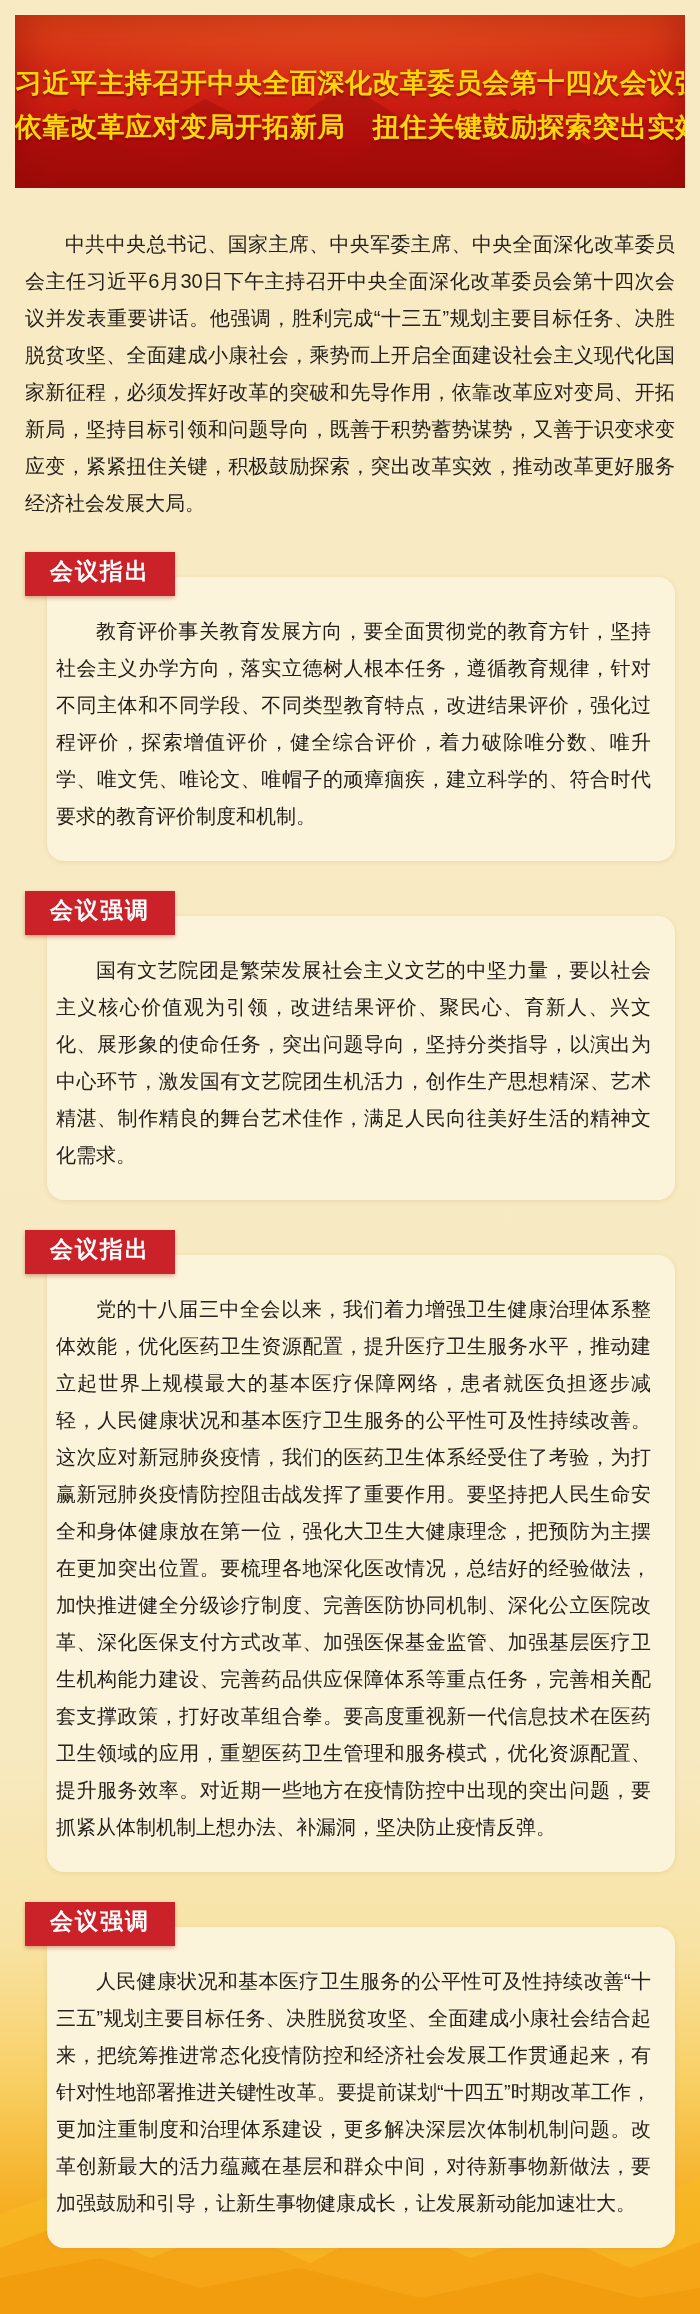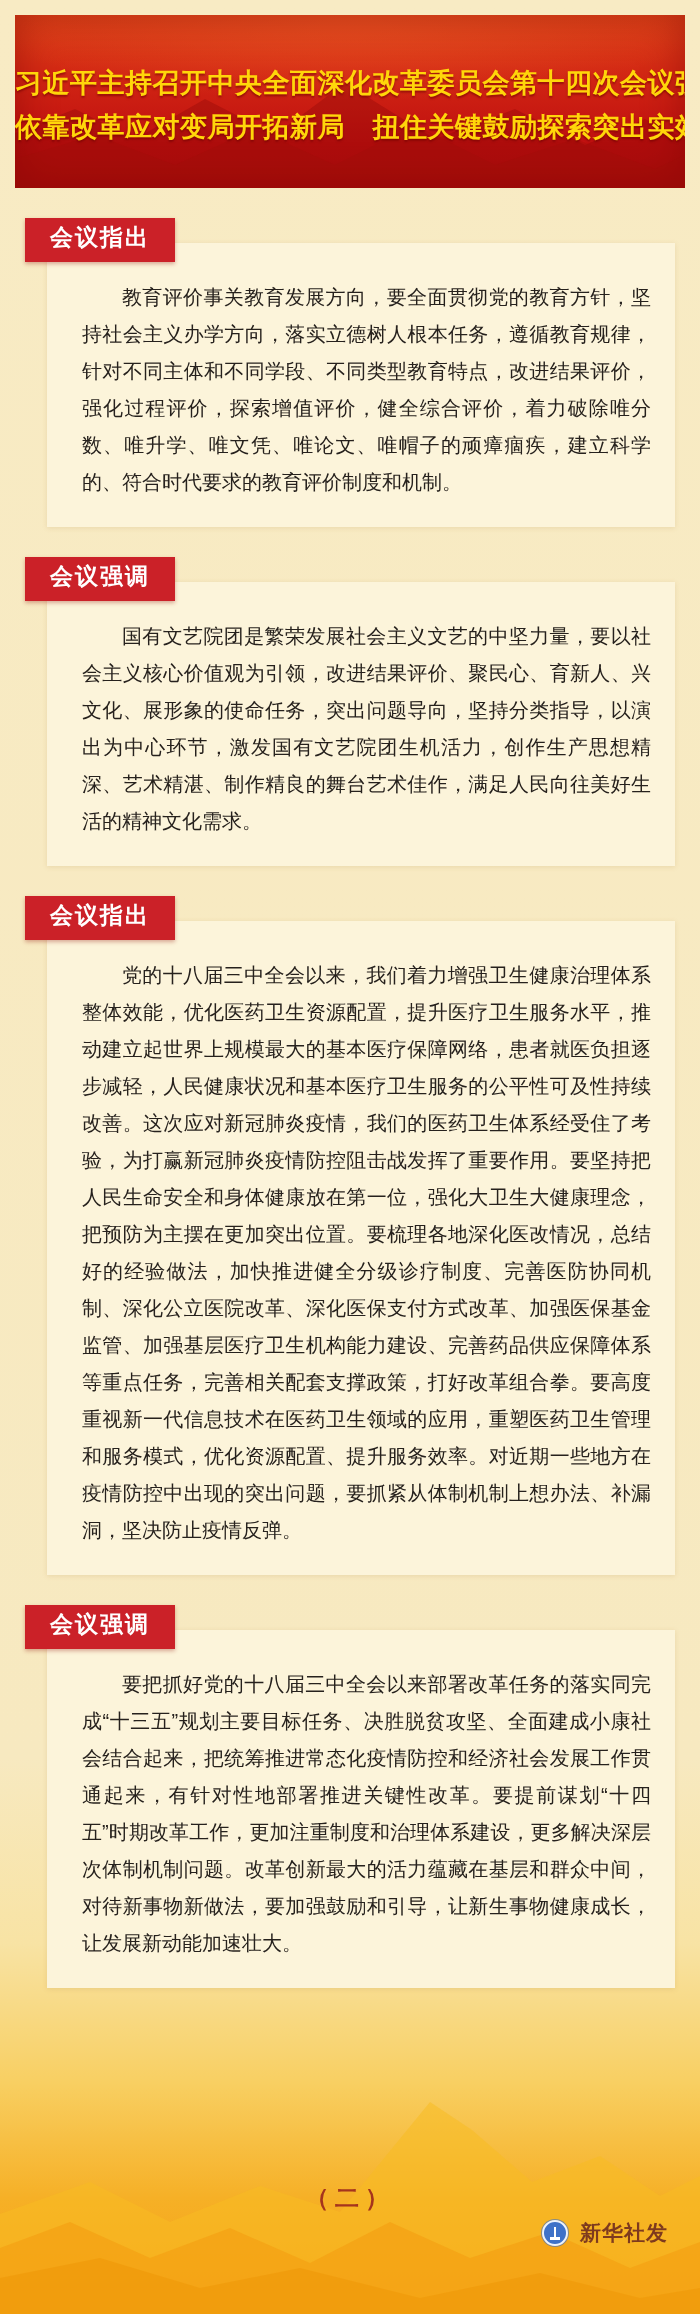--- a/index.html
+++ b/index.html
@@ -68,21 +68,22 @@
     font-size:23px;
     letter-spacing:2px;
     box-shadow:0 2px 4px rgba(150,30,20,.35);
   }
   .panel{
     position:relative;z-index:1;
     margin-left:22px;
     margin-top:-19px;
     background:#fcf4da;
     box-shadow:0 1px 5px rgba(170,130,60,.18);
-    padding:36px 24px 26px 35px;
+    padding:36px 24px 26px 9px;
+    border-radius:17px;
   }
   .panel p{
     margin:0;
     color:#26211d;
     font-size:20px;
     line-height:37px;
     text-align:justify;
     text-indent:2em;
   }
 
@@ -147,20 +148,21 @@
     <svg viewBox="0 0 670 173" preserveAspectRatio="none">
       <path fill="rgba(125,5,5,0.28)" d="M0,173 L0,118 L60,94 L120,124 L190,84 L260,120 L330,68 L420,124 L500,94 L570,130 L630,104 L670,124 L670,173 Z"></path>
       <path fill="rgba(158,16,9,0.34)" d="M0,173 L0,144 L80,120 L160,150 L240,114 L320,150 L400,110 L480,150 L560,124 L640,154 L670,140 L670,173 Z"></path>
     </svg>
     <div class="banner-text">
       <span class="banner-line">习近平主持召开中央全面深化改革委员会第十四次会议强调</span>
       <span class="banner-line">依靠改革应对变局开拓新局　扭住关键鼓励探索突出实效</span>
     </div>
   </div>
 
+  <p class="intro">中共中央总书记、国家主席、中央军委主席、中央全面深化改革委员会主任习近平6月30日下午主持召开中央全面深化改革委员会第十四次会议并发表重要讲话。他强调，胜利完成“十三五”规划主要目标任务、决胜脱贫攻坚、全面建成小康社会，乘势而上开启全面建设社会主义现代化国家新征程，必须发挥好改革的突破和先导作用，依靠改革应对变局、开拓新局，坚持目标引领和问题导向，既善于积势蓄势谋势，又善于识变求变应变，紧紧扭住关键，积极鼓励探索，突出改革实效，推动改革更好服务经济社会发展大局。</p>
 
   <div class="section">
     <div class="badge">会议指出</div>
     <div class="panel">
       <p>教育评价事关教育发展方向，要全面贯彻党的教育方针，坚持社会主义办学方向，落实立德树人根本任务，遵循教育规律，针对不同主体和不同学段、不同类型教育特点，改进结果评价，强化过程评价，探索增值评价，健全综合评价，着力破除唯分数、唯升学、唯文凭、唯论文、唯帽子的顽瘴痼疾，建立科学的、符合时代要求的教育评价制度和机制。</p>
     </div>
   </div>
 
   <div class="section">
     <div class="badge">会议强调</div>
@@ -172,21 +174,21 @@
   <div class="section">
     <div class="badge">会议指出</div>
     <div class="panel">
       <p>党的十八届三中全会以来，我们着力增强卫生健康治理体系整体效能，优化医药卫生资源配置，提升医疗卫生服务水平，推动建立起世界上规模最大的基本医疗保障网络，患者就医负担逐步减轻，人民健康状况和基本医疗卫生服务的公平性可及性持续改善。这次应对新冠肺炎疫情，我们的医药卫生体系经受住了考验，为打赢新冠肺炎疫情防控阻击战发挥了重要作用。要坚持把人民生命安全和身体健康放在第一位，强化大卫生大健康理念，把预防为主摆在更加突出位置。要梳理各地深化医改情况，总结好的经验做法，加快推进健全分级诊疗制度、完善医防协同机制、深化公立医院改革、深化医保支付方式改革、加强医保基金监管、加强基层医疗卫生机构能力建设、完善药品供应保障体系等重点任务，完善相关配套支撑政策，打好改革组合拳。要高度重视新一代信息技术在医药卫生领域的应用，重塑医药卫生管理和服务模式，优化资源配置、提升服务效率。对近期一些地方在疫情防控中出现的突出问题，要抓紧从体制机制上想办法、补漏洞，坚决防止疫情反弹。</p>
     </div>
   </div>
 
   <div class="section">
     <div class="badge">会议强调</div>
     <div class="panel">
-      <p>要把抓好党的十八届三中全会以来部署改革任务的落实同完成“十三五”规划主要目标任务、决胜脱贫攻坚、全面建成小康社会结合起来，把统筹推进常态化疫情防控和经济社会发展工作贯通起来，有针对性地部署推进关键性改革。要提前谋划“十四五”时期改革工作，更加注重制度和治理体系建设，更多解决深层次体制机制问题。改革创新最大的活力蕴藏在基层和群众中间，对待新事物新做法，要加强鼓励和引导，让新生事物健康成长，让发展新动能加速壮大。</p>
+      <p>人民健康状况和基本医疗卫生服务的公平性可及性持续改善“十三五”规划主要目标任务、决胜脱贫攻坚、全面建成小康社会结合起来，把统筹推进常态化疫情防控和经济社会发展工作贯通起来，有针对性地部署推进关键性改革。要提前谋划“十四五”时期改革工作，更加注重制度和治理体系建设，更多解决深层次体制机制问题。改革创新最大的活力蕴藏在基层和群众中间，对待新事物新做法，要加强鼓励和引导，让新生事物健康成长，让发展新动能加速壮大。</p>
     </div>
   </div>
 
   <div class="footer">
     <svg viewBox="0 0 700 250" preserveAspectRatio="none">
       <path fill="#f8bc22" opacity="0.55" d="M0,250 L0,150 L90,118 L170,158 L260,122 L340,148 L430,38 L472,66 L532,118 L600,92 L660,132 L700,112 L700,250 Z"></path>
       <path fill="#f4a113" opacity="0.72" d="M0,250 L0,184 L70,158 L150,194 L230,164 L310,199 L390,158 L470,194 L550,168 L630,204 L700,178 L700,250 Z"></path>
       <path fill="#ef9708" opacity="0.6" d="M0,250 L0,214 L100,194 L200,224 L300,204 L420,234 L540,209 L640,234 L700,224 L700,250 Z"></path>
     </svg>
     <div class="page-number">（二）</div>

